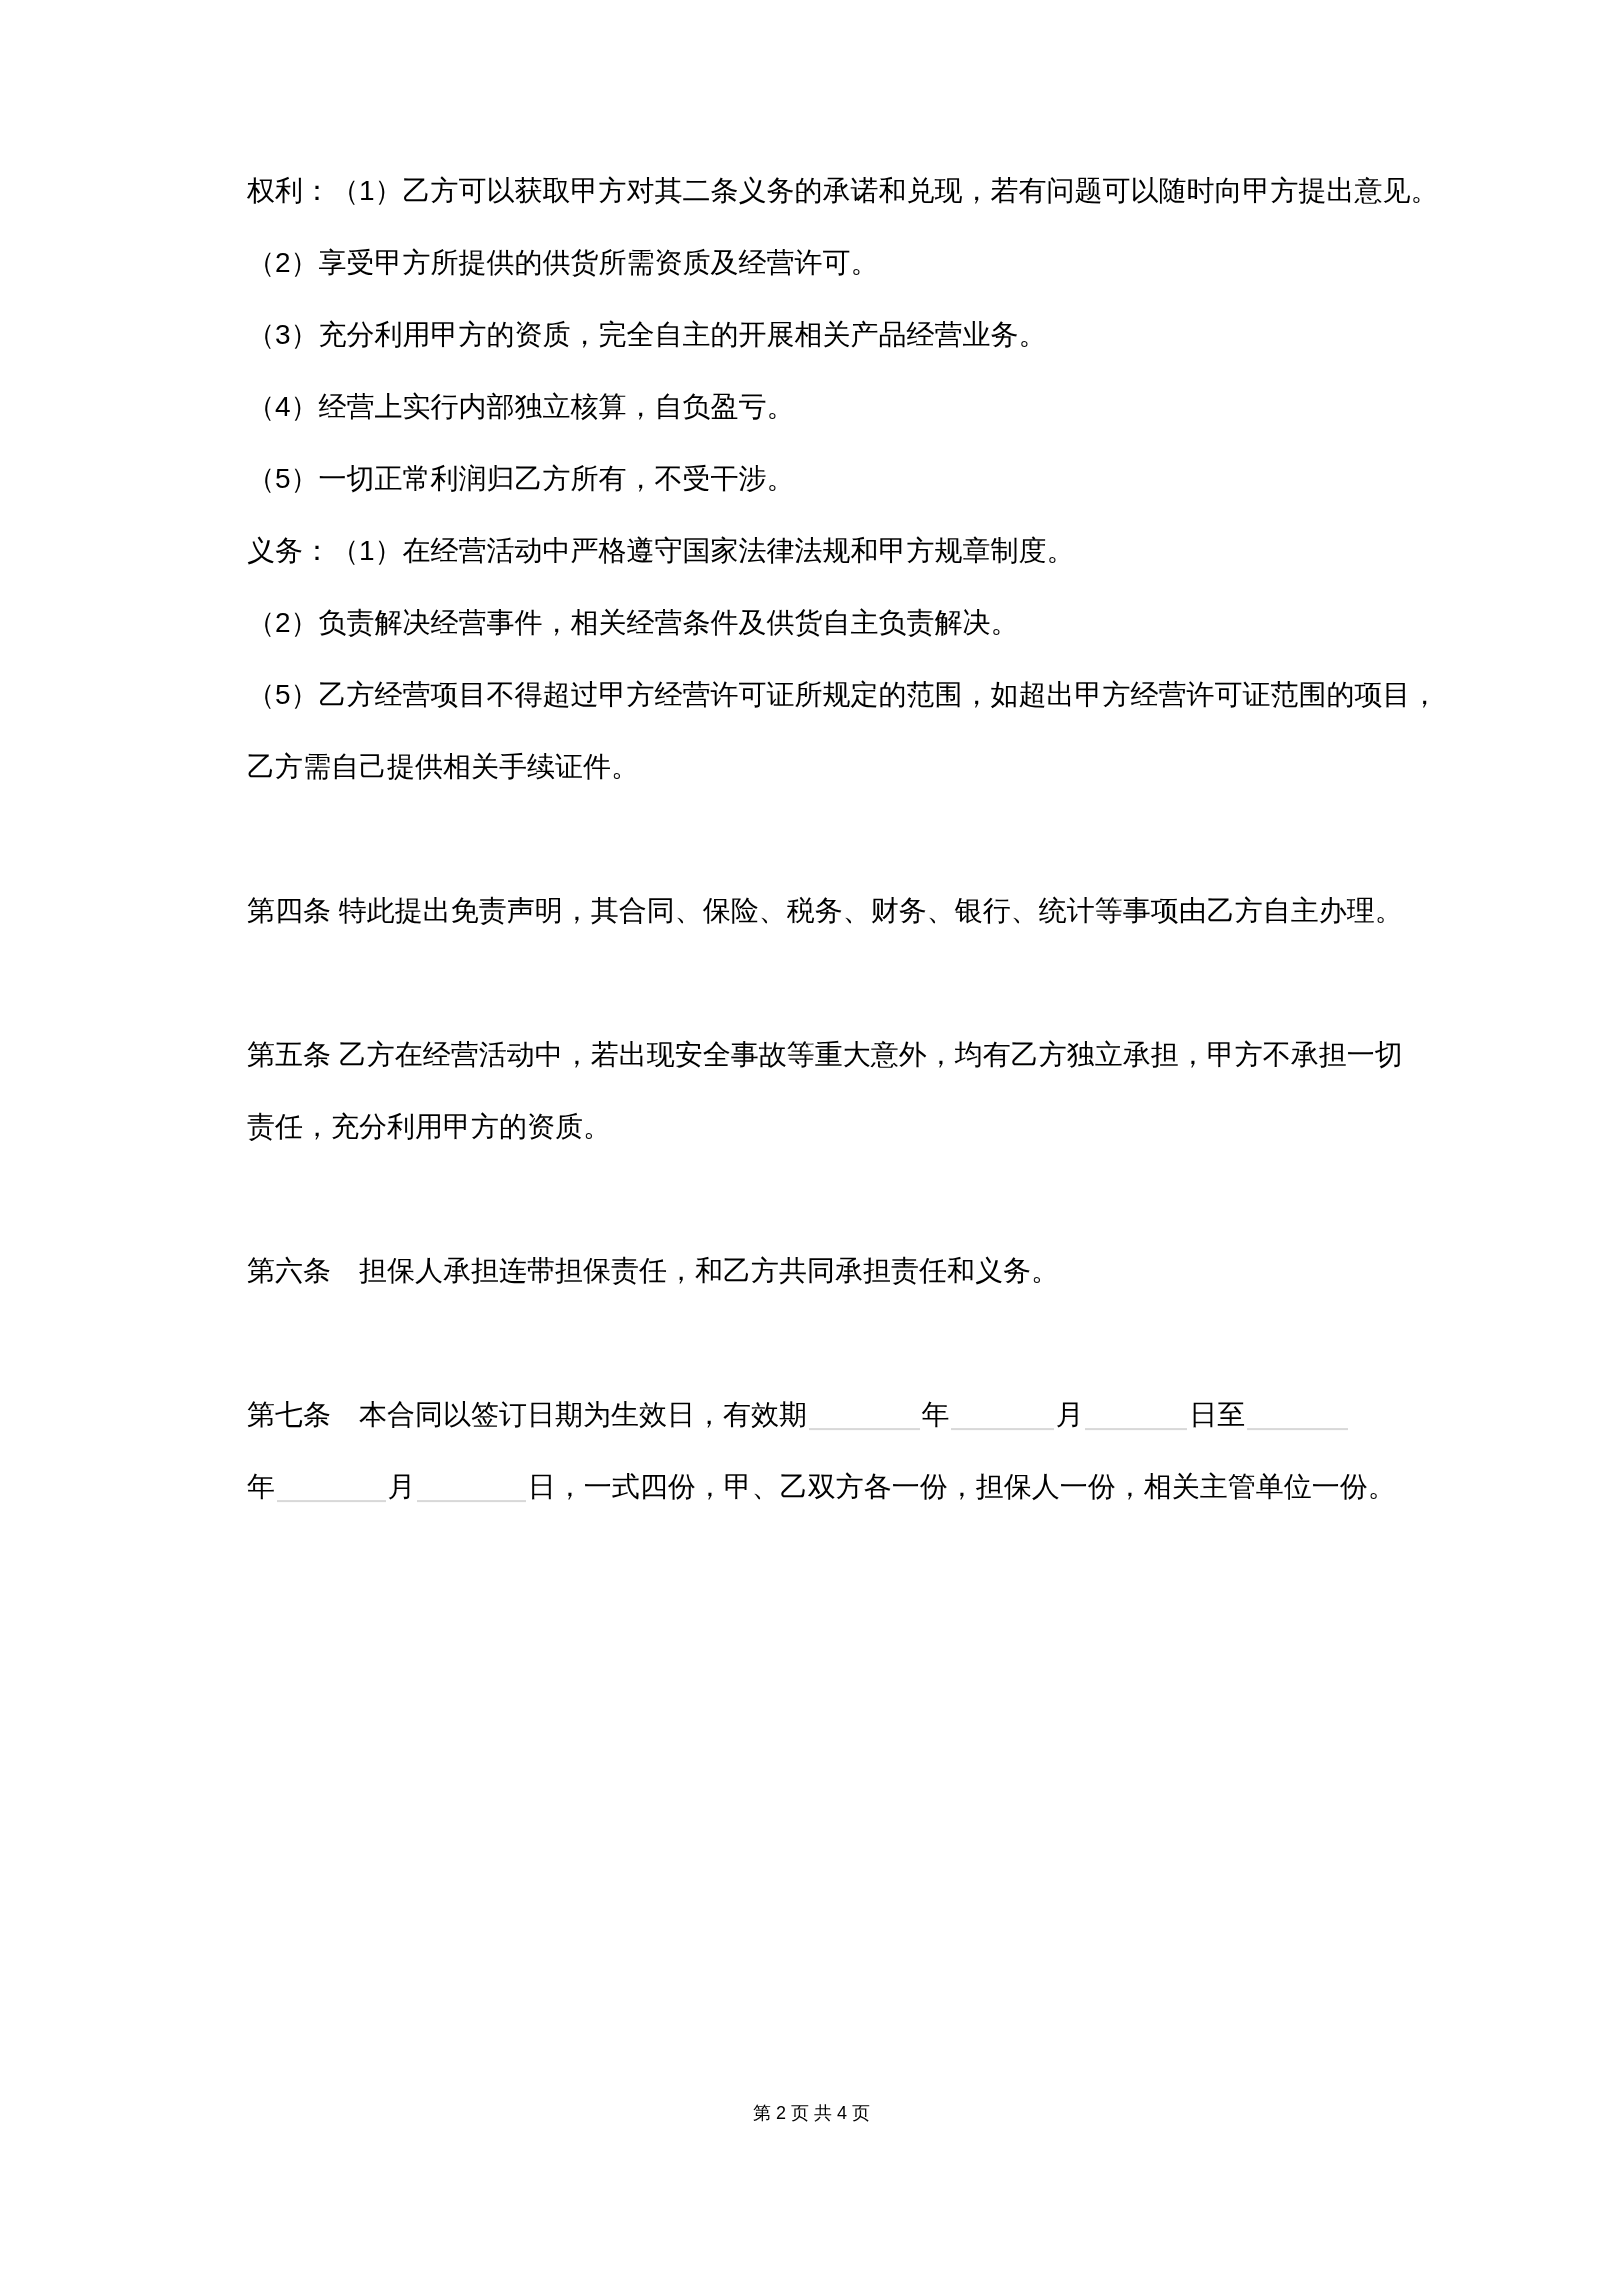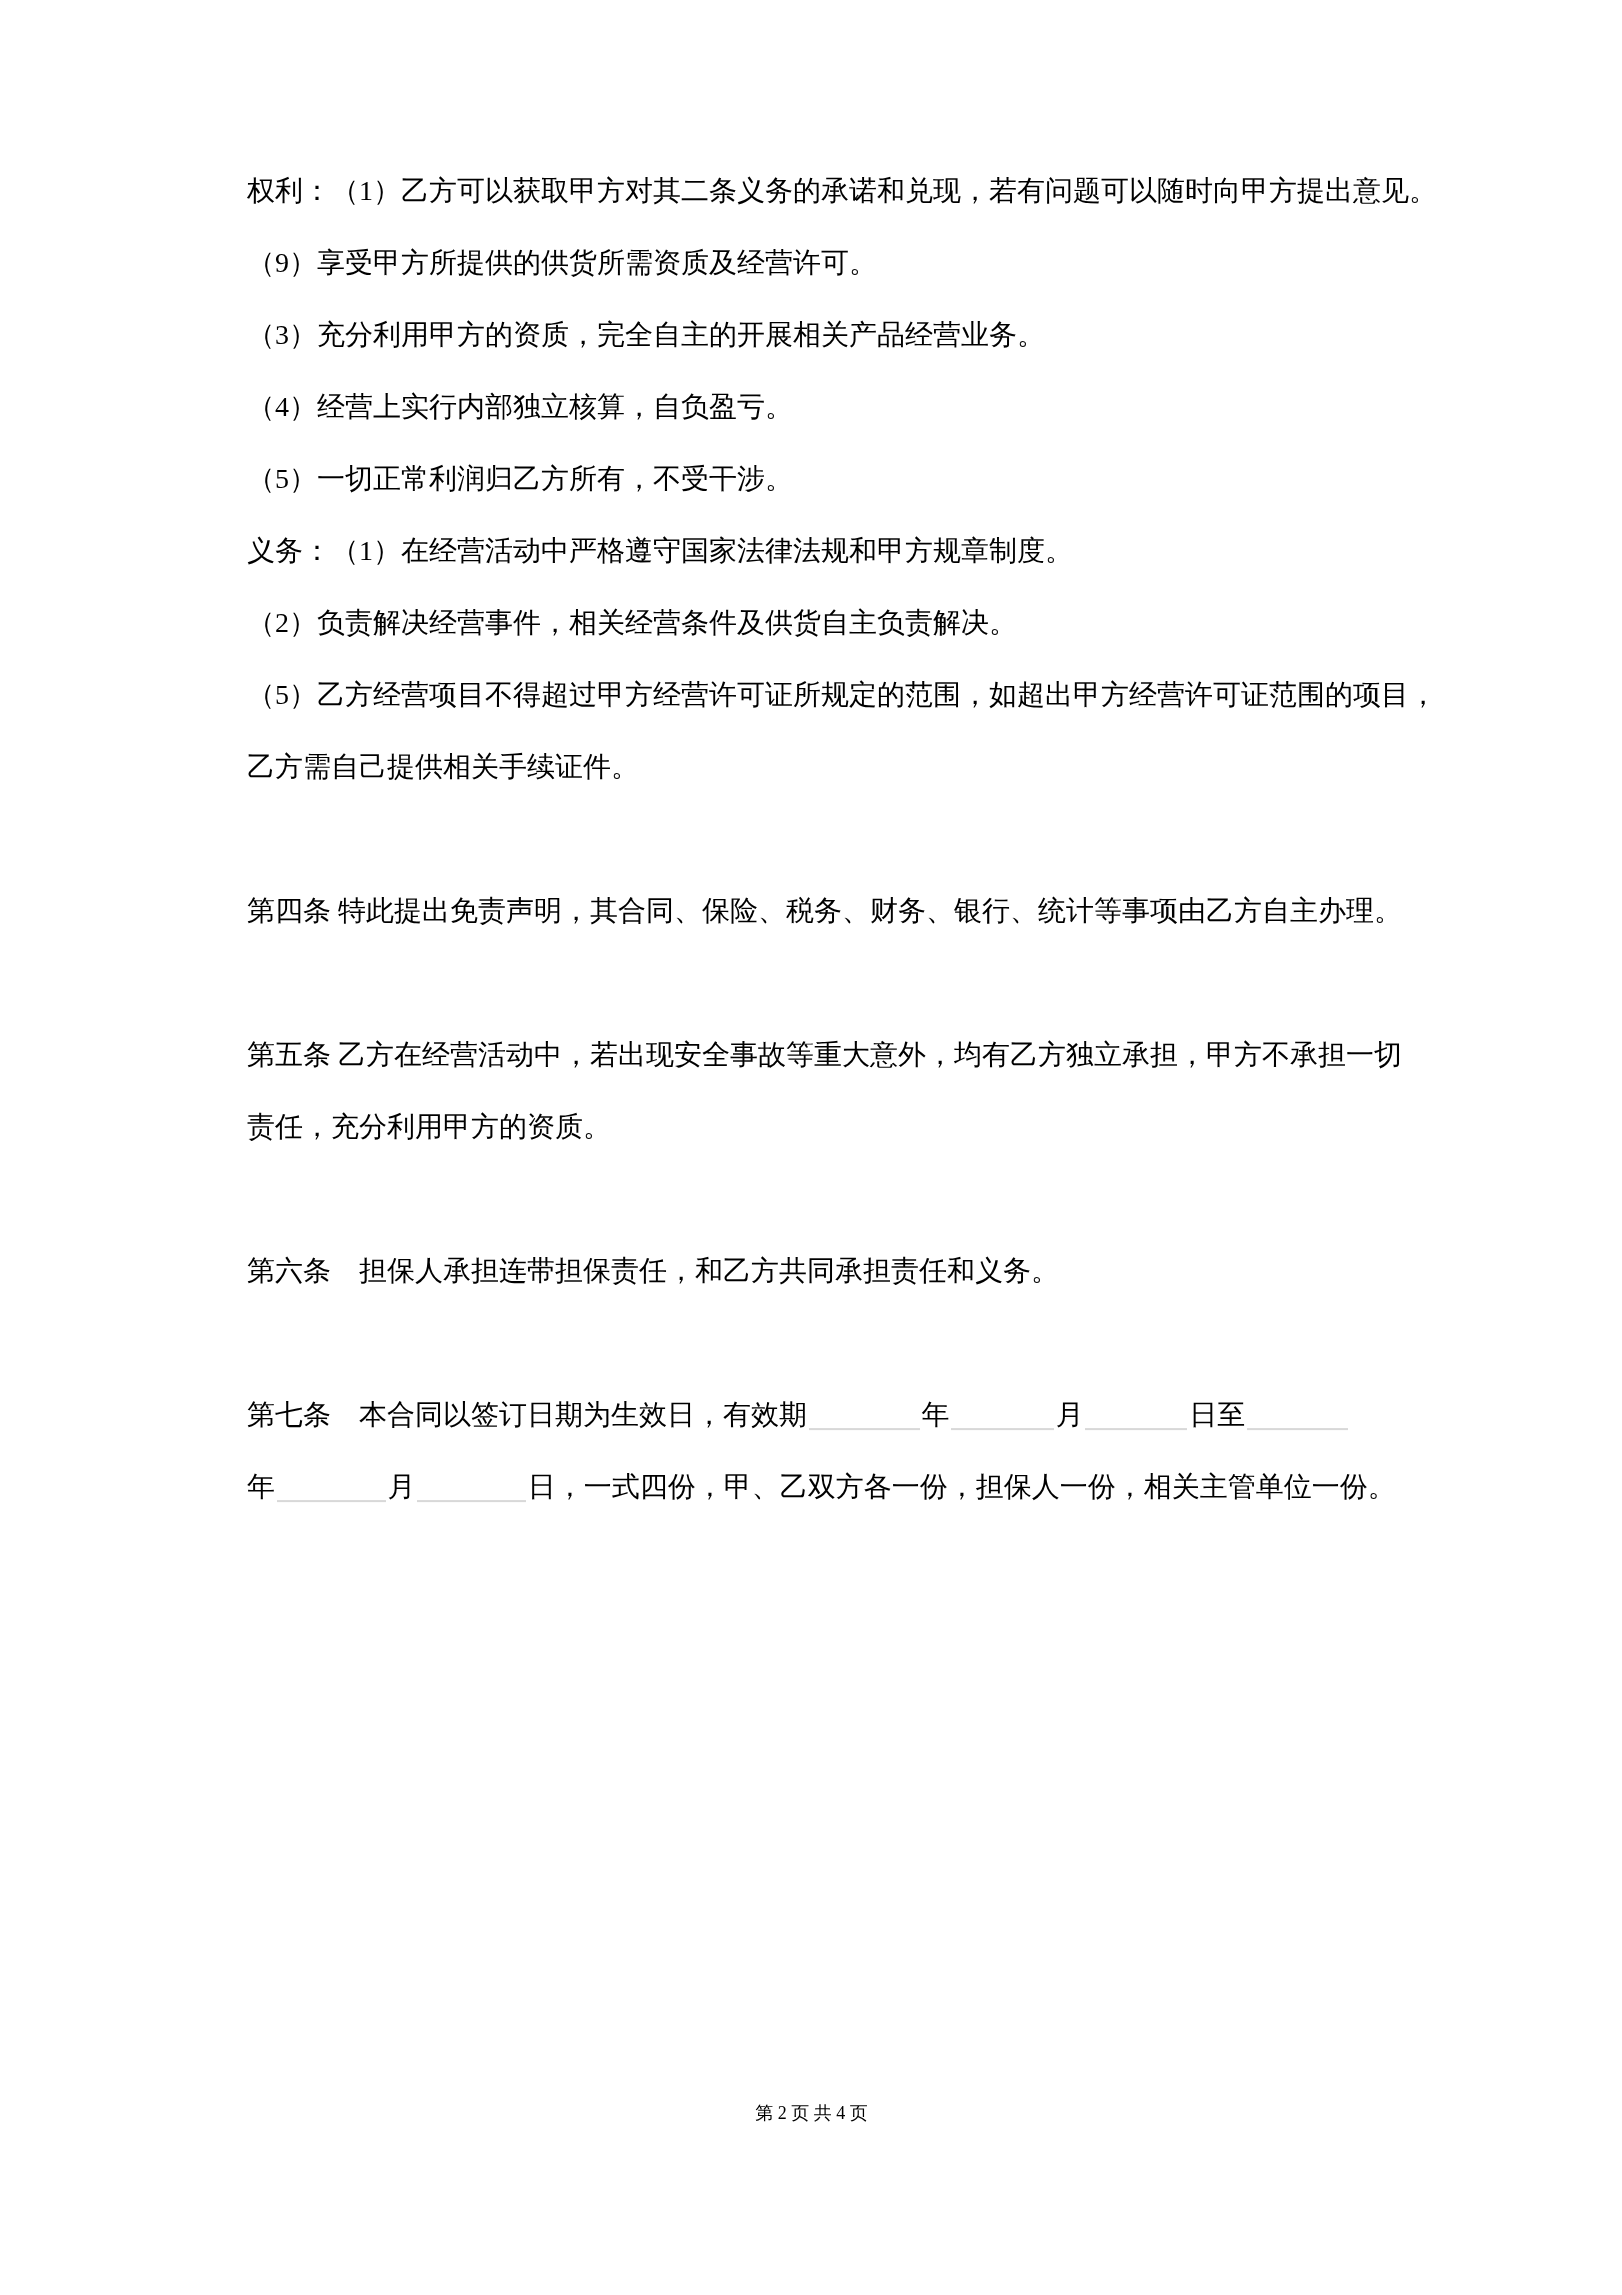--- a/index.html
+++ b/index.html
@@ -5,21 +5,21 @@
   html, body {
     margin: 0;
     padding: 0;
     background: #ffffff;
   }
   .page {
     position: relative;
     width: 1623px;
     height: 2295px;
     background: #ffffff;
-    font-family: Liberation Serif, serif;
+    font-family: Liberation Sans, sans-serif;
     color: #000000;
     overflow: hidden;
   }
   .doc-body {
     position: absolute;
     left: 247px;
     top: 155px;
     width: 1143px;
     font-size: 28px;
     line-height: 72px;
@@ -52,21 +52,21 @@
     line-height: 35px;
   }
 </style>
 </head>
 <body>
 
 <div class="page">
   <div class="doc-body">
 
     <p class="ln">权利：（1）乙方可以获取甲方对其二条义务的承诺和兑现，若有问题可以随时向甲方提出意见。</p>
-    <p class="ln">（9）享受甲方所提供的供货所需资质及经营许可。</p>
+    <p class="ln">（2）享受甲方所提供的供货所需资质及经营许可。</p>
     <p class="ln">（3）充分利用甲方的资质，完全自主的开展相关产品经营业务。</p>
     <p class="ln">（4）经营上实行内部独立核算，自负盈亏。</p>
     <p class="ln">（5）一切正常利润归乙方所有，不受干涉。</p>
     <p class="ln">义务：（1）在经营活动中严格遵守国家法律法规和甲方规章制度。</p>
     <p class="ln">（2）负责解决经营事件，相关经营条件及供货自主负责解决。</p>
     <p class="ln">（5）乙方经营项目不得超过甲方经营许可证所规定的范围，如超出甲方经营许可证范围的项目，</p>
     <p class="ln">乙方需自己提供相关手续证件。</p>
     <p class="ln"></p>
     <p class="ln">第四条 特此提出免责声明，其合同、保险、税务、财务、银行、统计等事项由乙方自主办理。</p>
     <p class="ln"></p>

